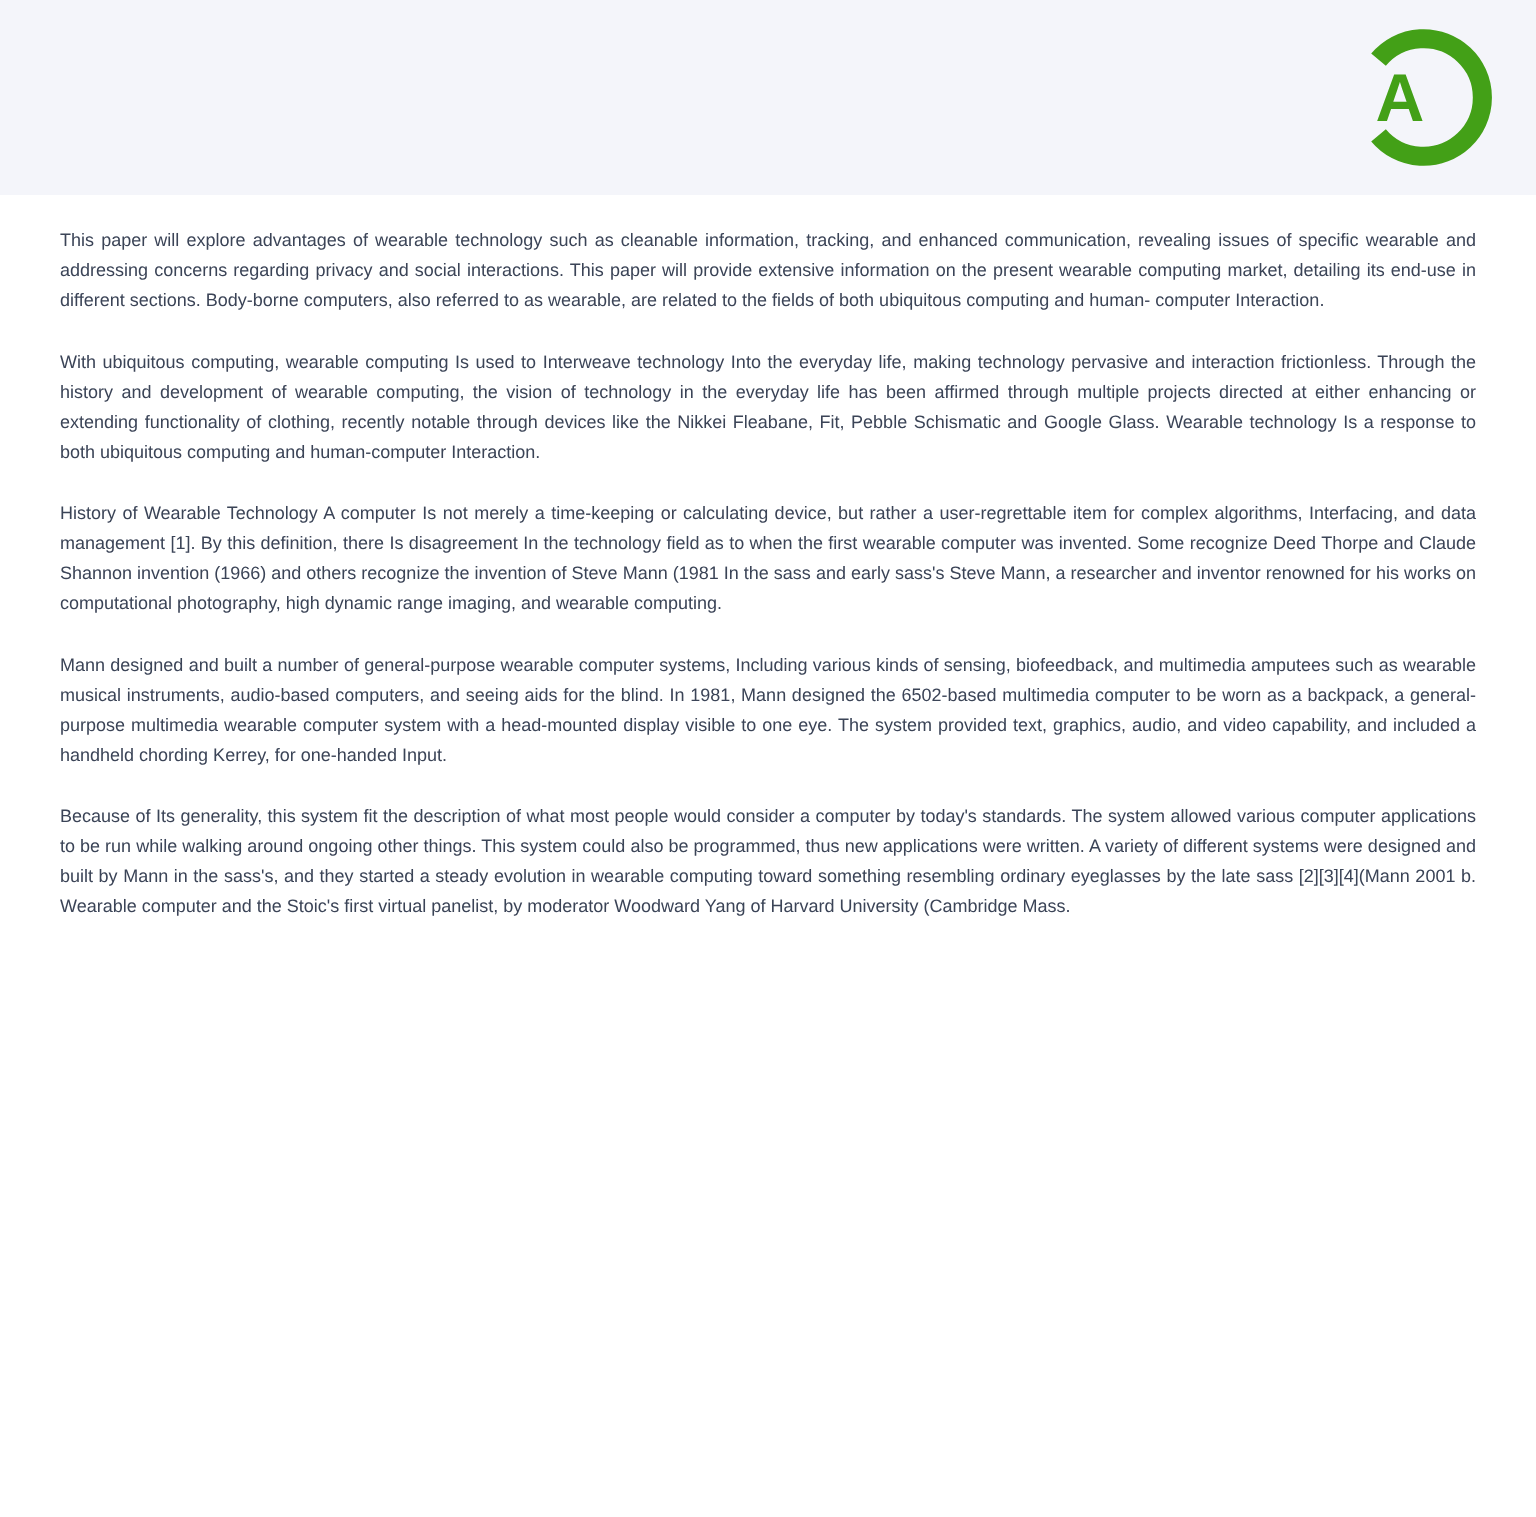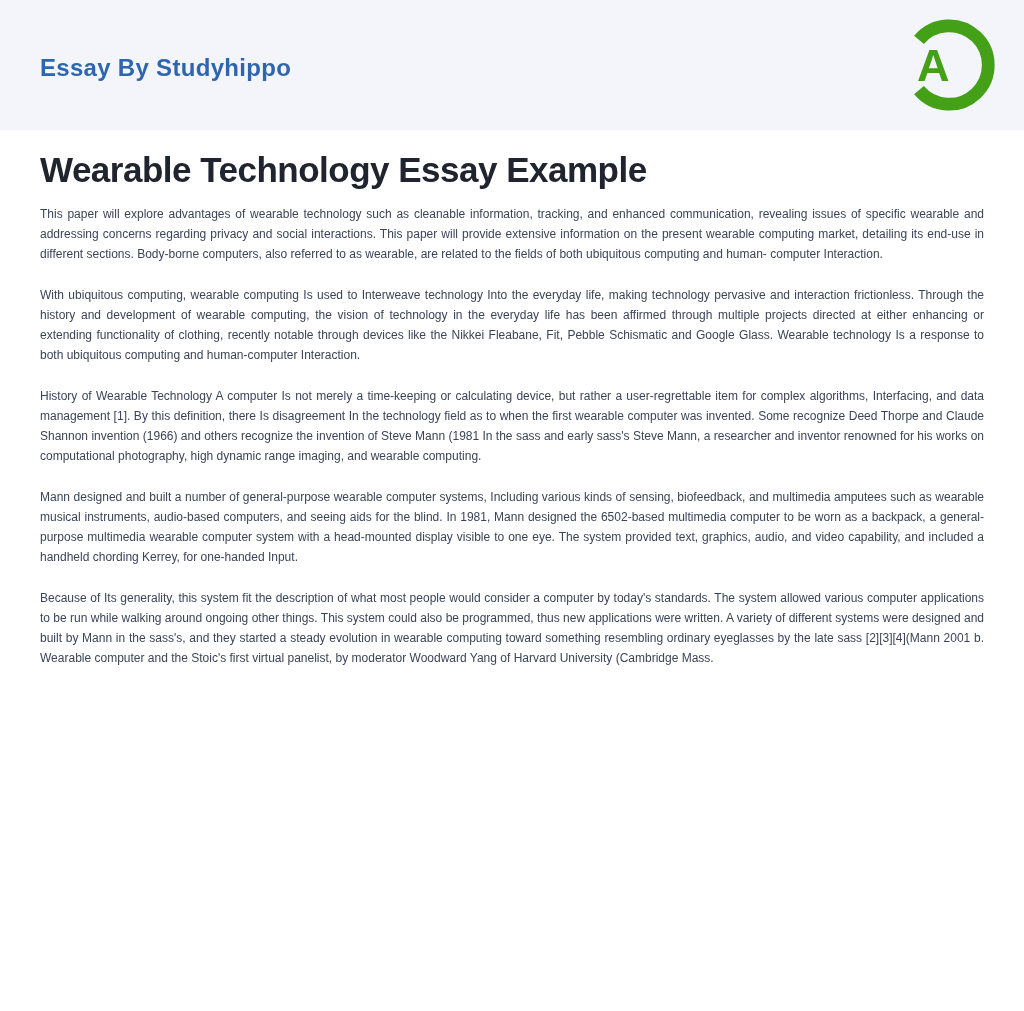--- a/index.html
+++ b/index.html
@@ -68,28 +68,26 @@
     line-height: 20px;
     color: var(--body_text);
     text-align: justify;
   }
 </style>
 </head>
 <body>
 
 <div class="header">
   <div class="header-text">
-    <div class="site-title">Essay By Studyhippo</div>
   </div>
   <svg class="logo" viewBox="0 0 100 100" aria-hidden="true">
     <path d="M 19.4 24.3 A 40 40 0 1 1 19.4 75.7" fill="none" stroke="var(--logo_green)" stroke-width="13"></path>
     <text x="34" y="66" font-size="46" text-anchor="middle" fill="var(--logo_green)">A</text>
   </svg>
 </div>
 
 <div class="content">
-  <h1 class="essay-title">Wearable Technology Essay Example</h1>
   <p class="essay-paragraph">This paper will explore advantages of wearable technology such as cleanable information, tracking, and enhanced communication, revealing issues of specific wearable and addressing concerns regarding privacy and social interactions. This paper will provide extensive information on the present wearable computing market, detailing its end-use in different sections. Body-borne computers, also referred to as wearable, are related to the fields of both ubiquitous computing and human- computer Interaction.</p>
   <p class="essay-paragraph">With ubiquitous computing, wearable computing Is used to Interweave technology Into the everyday life, making technology pervasive and interaction frictionless. Through the history and development of wearable computing, the vision of technology in the everyday life has been affirmed through multiple projects directed at either enhancing or extending functionality of clothing, recently notable through devices like the Nikkei Fleabane, Fit, Pebble Schismatic and Google Glass. Wearable technology Is a response to both ubiquitous computing and human-computer Interaction.</p>
   <p class="essay-paragraph">History of Wearable Technology A computer Is not merely a time-keeping or calculating device, but rather a user-regrettable item for complex algorithms, Interfacing, and data management [1]. By this definition, there Is disagreement In the technology field as to when the first wearable computer was invented. Some recognize Deed Thorpe and Claude Shannon invention (1966) and others recognize the invention of Steve Mann (1981 In the sass and early sass's Steve Mann, a researcher and inventor renowned for his works on computational photography, high dynamic range imaging, and wearable computing.</p>
   <p class="essay-paragraph">Mann designed and built a number of general-purpose wearable computer systems, Including various kinds of sensing, biofeedback, and multimedia amputees such as wearable musical instruments, audio-based computers, and seeing aids for the blind. In 1981, Mann designed the 6502-based multimedia computer to be worn as a backpack, a general-purpose multimedia wearable computer system with a head-mounted display visible to one eye. The system provided text, graphics, audio, and video capability, and included a handheld chording Kerrey, for one-handed Input.</p>
   <p class="essay-paragraph">Because of Its generality, this system fit the description of what most people would consider a computer by today's standards. The system allowed various computer applications to be run while walking around ongoing other things. This system could also be programmed, thus new applications were written. A variety of different systems were designed and built by Mann in the sass's, and they started a steady evolution in wearable computing toward something resembling ordinary eyeglasses by the late sass [2][3][4](Mann 2001 b. Wearable computer and the Stoic's first virtual panelist, by moderator Woodward Yang of Harvard University (Cambridge Mass.</p>
 </div>
 
 </body></html>

